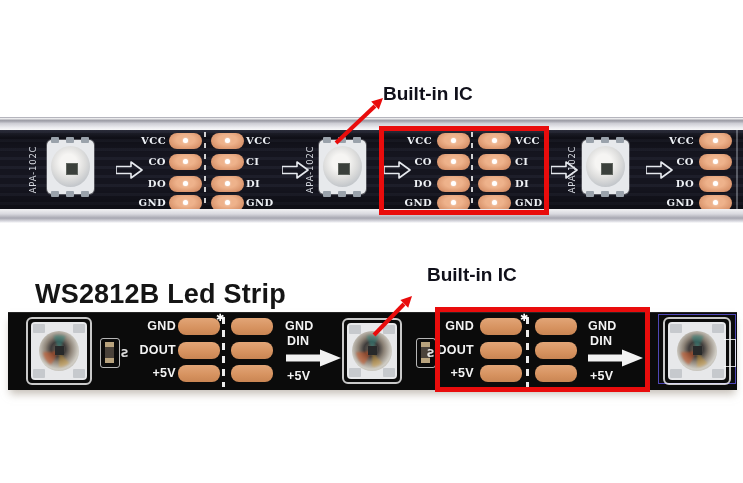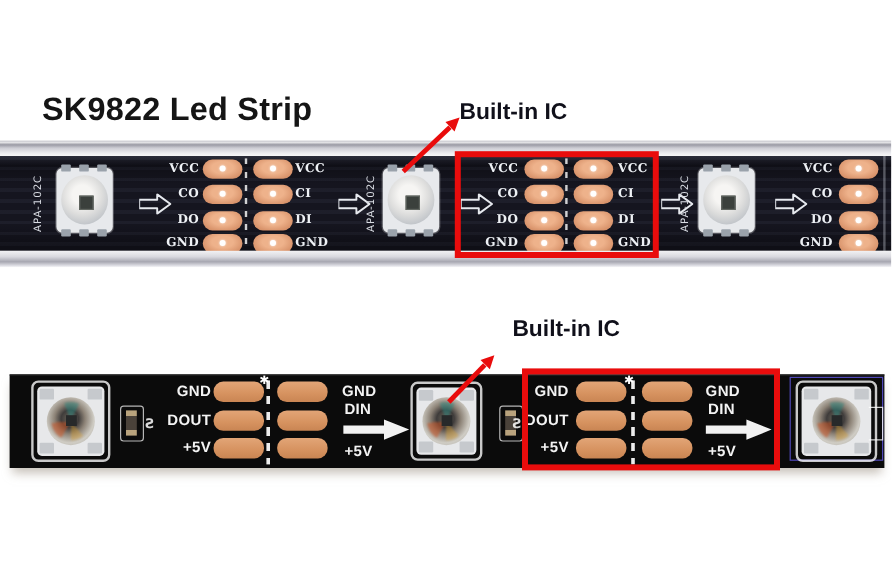--- a/index.html
+++ b/index.html
@@ -68,22 +68,22 @@
   .designator{position:absolute;font:bold 11px/12px "DejaVu Sans",sans-serif;color:rgba(255,255,255,.85);}
   .sarr{position:absolute;}
   .artifact{position:absolute;border:1px solid rgba(92,82,214,.85);box-sizing:border-box;}
   .silk-bracket{position:absolute;width:12px;height:28px;border:1.5px solid rgba(255,255,255,.8);border-left:none;box-sizing:border-box;}
 </style>
 </head>
 <body>
 
 <div class="stage">
 
-  <div class="title" style="left:35px;top:76px;">SK9822 Led Strip</div>
   <div class="builtin" style="left:383px;top:83px;">Built-in IC</div>
+  <div class="title" style="left:35px;top:279px;">WS2812B Led Strip</div>
   <div class="builtin" style="left:427px;top:264px;">Built-in IC</div>
 
   <div class="strip-sk">
     <div class="sleeve-top"></div>
     <div class="sk-pcb">
 
       <span class="vtext" style="left:1px;top:33px;">APA-102C</span>
       <div class="led-sk" style="left:47px;top:10px;">
         <div class="tab" style="left:4px;top:-3px;"></div>
         <div class="tab" style="left:19px;top:-3px;"></div>

